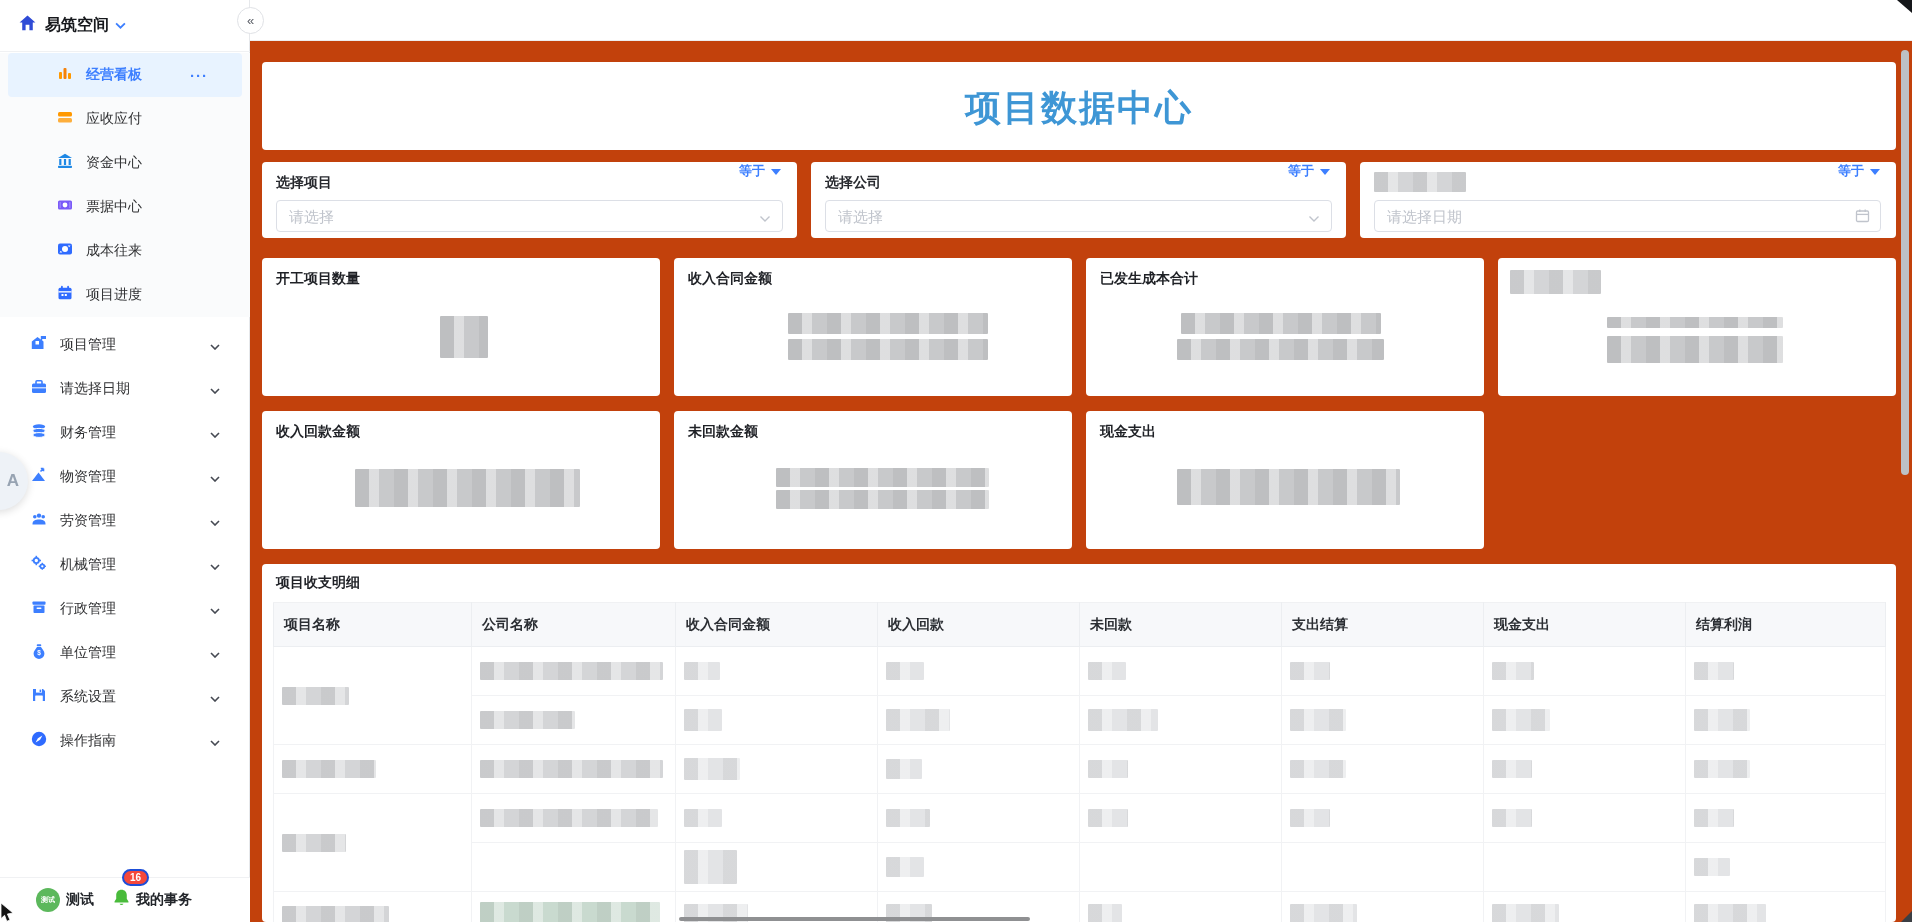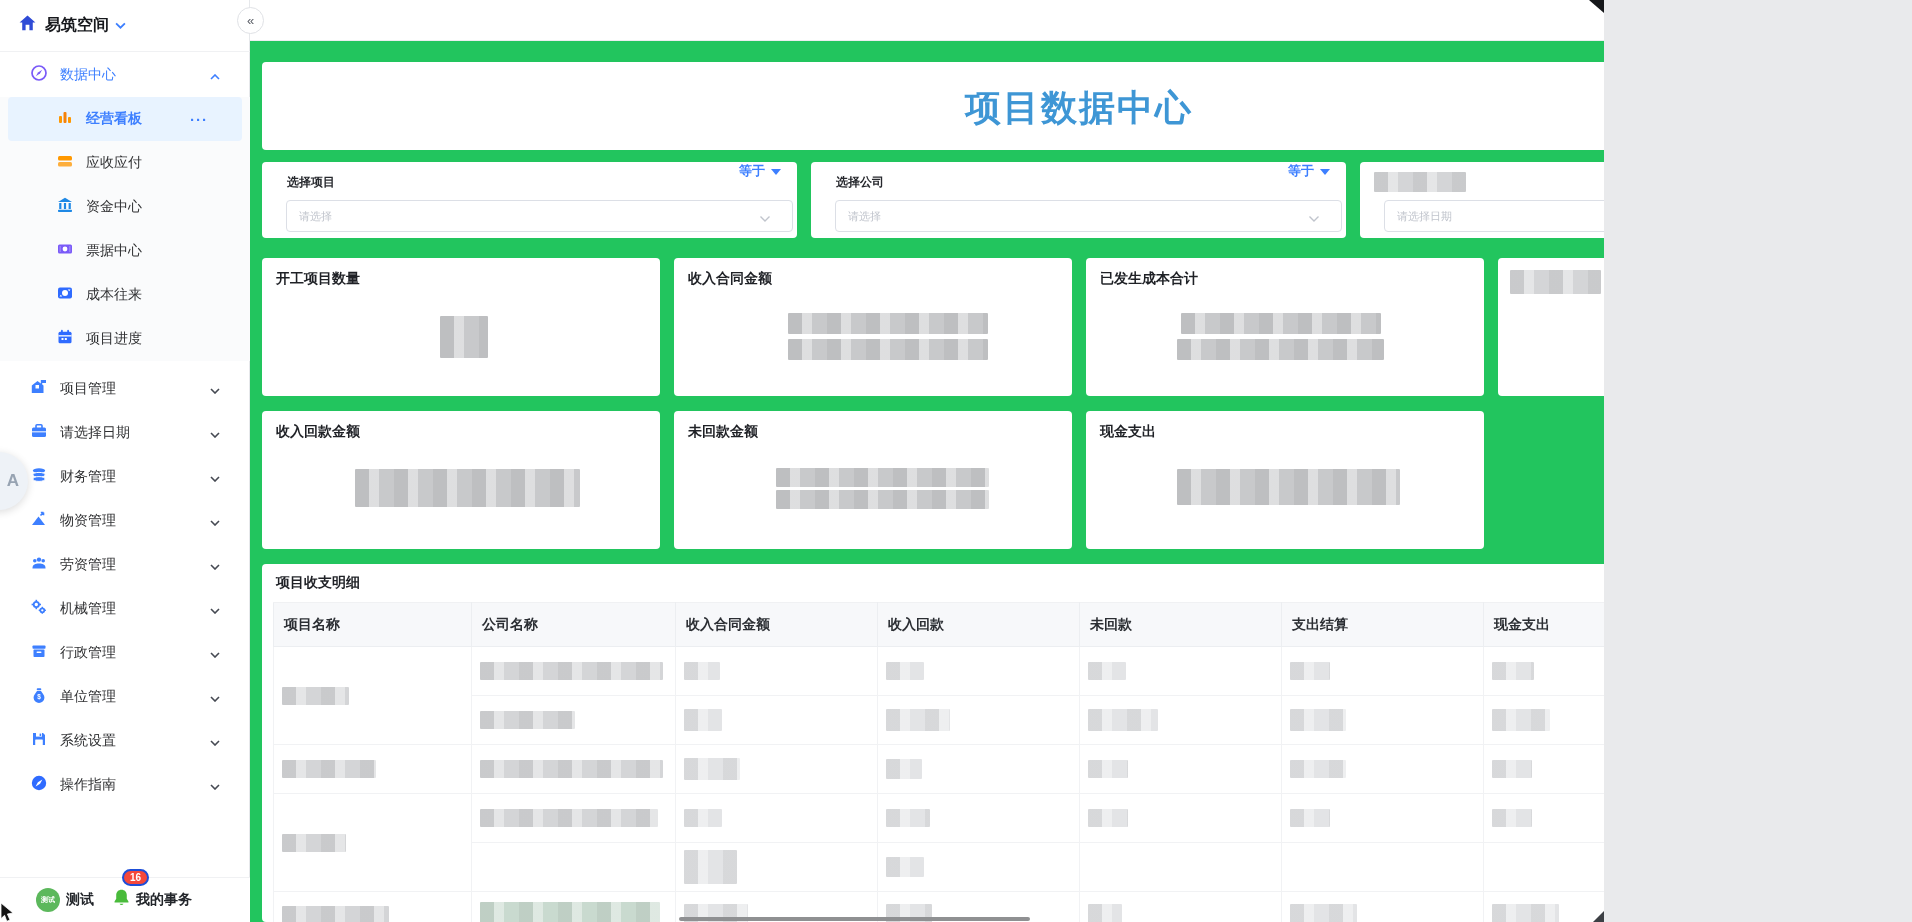--- a/index.html
+++ b/index.html
@@ -1,17 +1,17 @@
 <!DOCTYPE html>
 <html><head>
 <meta charset="utf-8">
 <style>
   html,body{margin:0;padding:0;background:#e9eaec;}
   *{box-sizing:border-box;font-family:"Liberation Sans","DejaVu Sans",sans-serif;}
-  .screen{position:relative;width:1604px;height:922px;background:#22c55e;overflow:hidden;}
+  .screen{position:relative;width:1912px;height:922px;background:#c2410c;overflow:hidden;}
 
   
   .sidebar{position:absolute;left:0;top:0;width:250px;height:922px;background:#fff;border-right:1px solid #e6e8eb;z-index:2;}
   .logo-row{position:absolute;left:0;top:0;width:250px;height:52px;border-bottom:1px solid #f0f1f3;display:flex;align-items:center;padding-left:18px;}
   .logo-title{font-size:16px;font-weight:700;color:#16181c;margin:0 6px 0 8px;}
   .menu{position:absolute;left:0;top:53px;width:250px;}
   .mrow{position:relative;height:44px;display:flex;align-items:center;padding-left:30px;cursor:pointer;}
   .mrow .lbl{font-size:14px;color:#303133;margin-left:12px;}
   .submenu{background:#fafbfc;}
   .srow{position:relative;height:44px;display:flex;align-items:center;padding-left:56px;}
@@ -34,24 +34,24 @@
   .collapse-btn{position:absolute;left:237px;top:7px;width:27px;height:27px;border-radius:50%;border:1px solid #e0e2e6;background:#fff;z-index:6;color:#5a5e66;font-size:13px;text-align:center;line-height:25px;cursor:pointer;}
   .tb-title{position:absolute;left:272px;top:11px;font-size:15px;font-weight:700;color:#17191d;}
   .tb-icons{position:absolute;right:18px;top:9px;display:flex;gap:21px;}
   .tb-icons .tbi{width:22px;height:22px;cursor:pointer;}
   .corner-tr{position:absolute;right:0;top:0;width:0;height:0;border-left:15px solid transparent;border-top:13px solid #15171a;z-index:40;}
   .corner-br{position:absolute;right:0;bottom:0;width:0;height:0;border-left:11px solid transparent;border-bottom:11px solid #3c3f44;z-index:40;}
 
   
   .card{position:absolute;background:#fff;border-radius:4px;}
   .page-title{width:100%;text-align:center;padding-top:22px;font-size:36px;font-weight:700;color:#3e96d5;letter-spacing:2px;}
-  .flt-label{position:absolute;left:25px;top:12px;font-size:12px;font-weight:700;color:#27292e;}
+  .flt-label{position:absolute;left:14px;top:12px;font-size:14px;font-weight:700;color:#27292e;}
   .flt-op{position:absolute;right:16px;top:0;font-size:13px;color:#3d7fff;cursor:pointer;font-weight:600;}
   .flt-op .tri{display:inline-block;width:0;height:0;border-left:5px solid transparent;border-right:5px solid transparent;border-top:6px solid #3d7fff;margin-left:6px;}
-  .flt-input{position:absolute;left:24px;top:38px;width:507px;height:32px;border:1px solid #dcdfe6;border-radius:4px;font-size:11px;color:#5f6368;padding:0 30px 0 12px;outline:none;background:#fff;}
+  .flt-input{position:absolute;left:14px;top:38px;width:507px;height:32px;border:1px solid #dcdfe6;border-radius:4px;font-size:15px;color:#5f6368;padding:0 30px 0 12px;outline:none;background:#fff;}
   .flt-input::placeholder{color:#c0c4cc;}
   .in-ico{position:absolute;right:26px;top:47px;}
   .stat-title{position:absolute;left:14px;top:12px;font-size:14px;font-weight:700;color:#1f2126;}
 
   
   .bl{position:absolute;border-radius:1px;background-color:#e3e4e6;background-image:repeating-linear-gradient(90deg,rgba(0,0,0,.05) 0 14px,rgba(255,255,255,.4) 14px 24px,rgba(0,0,0,0) 24px 39px);}
   .bl-d{background-color:#c8c9cb;}
   .bl-m{background-color:#d4d5d7;}
   .bl-g{background-color:#c9dacf;}
   .bli{display:inline-block;position:static;vertical-align:middle;}
@@ -76,30 +76,20 @@
             <path d="M9 1.5 L16.5 8 H14 V15.5 H10.8 V10.3 H7.2 V15.5 H4 V8 H1.5 Z" fill="#2f4bd6"></path>
           </svg></span>
       <span class="logo-title">易筑空间</span>
       <svg width="11" height="7" viewBox="0 0 10 6">
           <polyline points="1,1 5,5 9,1" fill="none" stroke="#3d7fff" stroke-width="1.6"></polyline>
         </svg>
     </div>
 
     <nav class="menu">
 
-      <div class="mrow group-active">
-        <span><svg width="18" height="18" viewBox="0 0 18 18">
-              <circle cx="9" cy="9" r="7" fill="none" stroke="#7a5af8" stroke-width="1.7"></circle>
-              <path d="M12.2 5.8 L10 9.6 L5.8 12.2 L8 8.4 Z" fill="#7a5af8"></path>
-            </svg></span>
-        <span class="lbl">数据中心</span>
-        <span class="chev"><svg width="10" height="6" viewBox="0 0 10 6">
-              <polyline points="1,5 5,1 9,5" fill="none" stroke="#3d7fff" stroke-width="1.6"></polyline>
-            </svg></span>
-      </div>
       <div class="submenu">
         <div class="srow active">
           <span><svg width="18" height="18" viewBox="0 0 18 18">
                 <rect x="3" y="8" width="3" height="7" rx="1" fill="#ff9800"></rect>
                 <rect x="7.5" y="4" width="3" height="11" rx="1" fill="#f5820a"></rect>
                 <rect x="12" y="9" width="3" height="6" rx="1" fill="#ff9800"></rect>
               </svg></span>
           <span class="lbl">经营看板</span>
           <span class="dots">···</span>
         </div>

